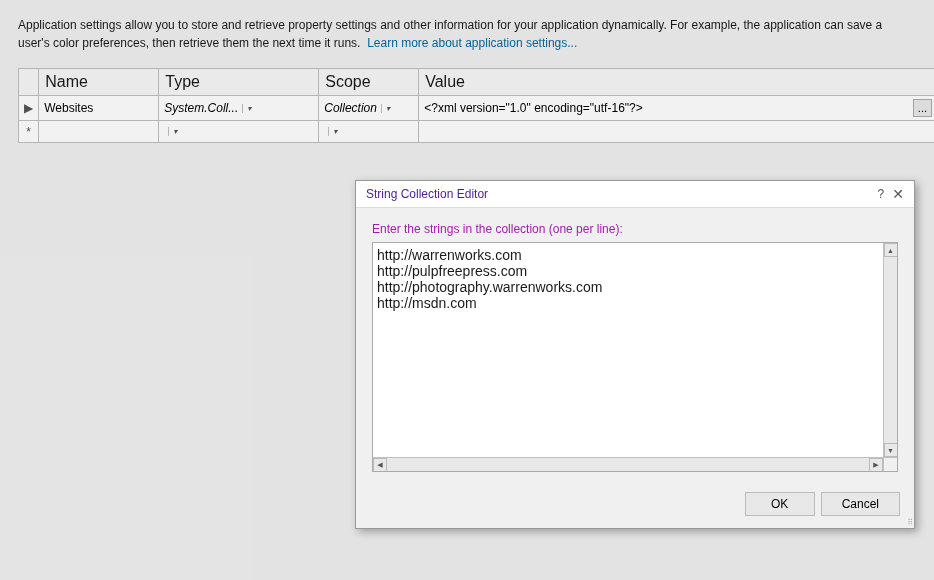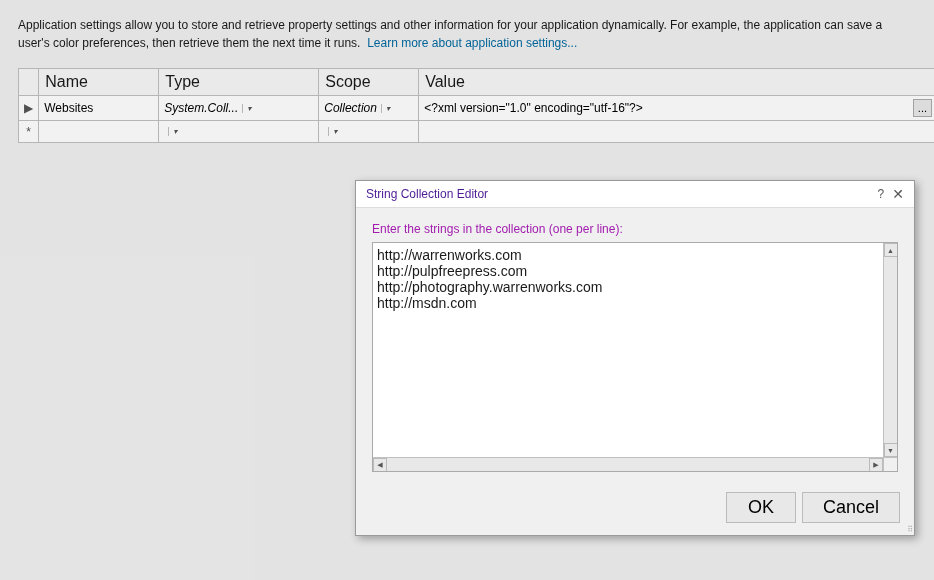--- a/index.html
+++ b/index.html
@@ -258,21 +258,21 @@
       display: flex;
       justify-content: flex-end;
       gap: 6px;
       padding: 8px 14px 12px 14px;
     }
 
     .dialog-btn {
       background: #e8e8e8;
       border: 1px solid #bbb;
       padding: 4px 20px;
-      font-size: 18px;
+      font-size: 12px;
       cursor: pointer;
       min-width: 70px;
       text-align: center;
     }
 
     .resize-grip {
       position: absolute;
       bottom: 0; right: 0;
       width: 12px; height: 12px;
       cursor: se-resize;

